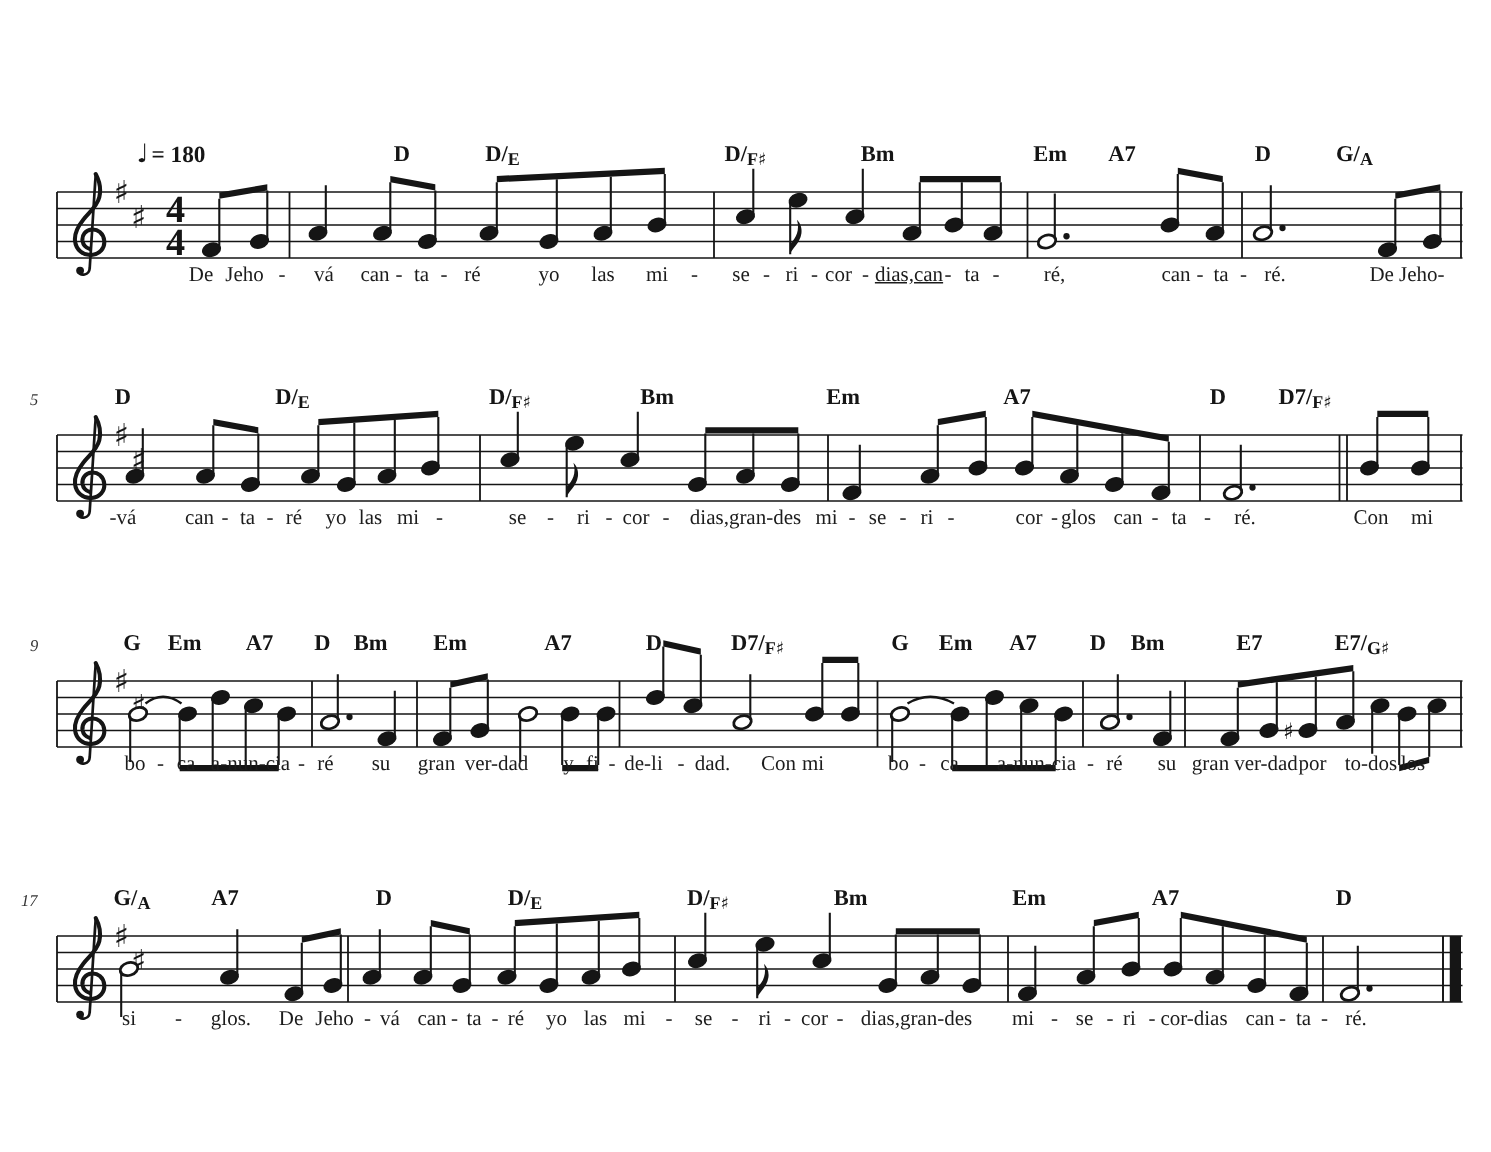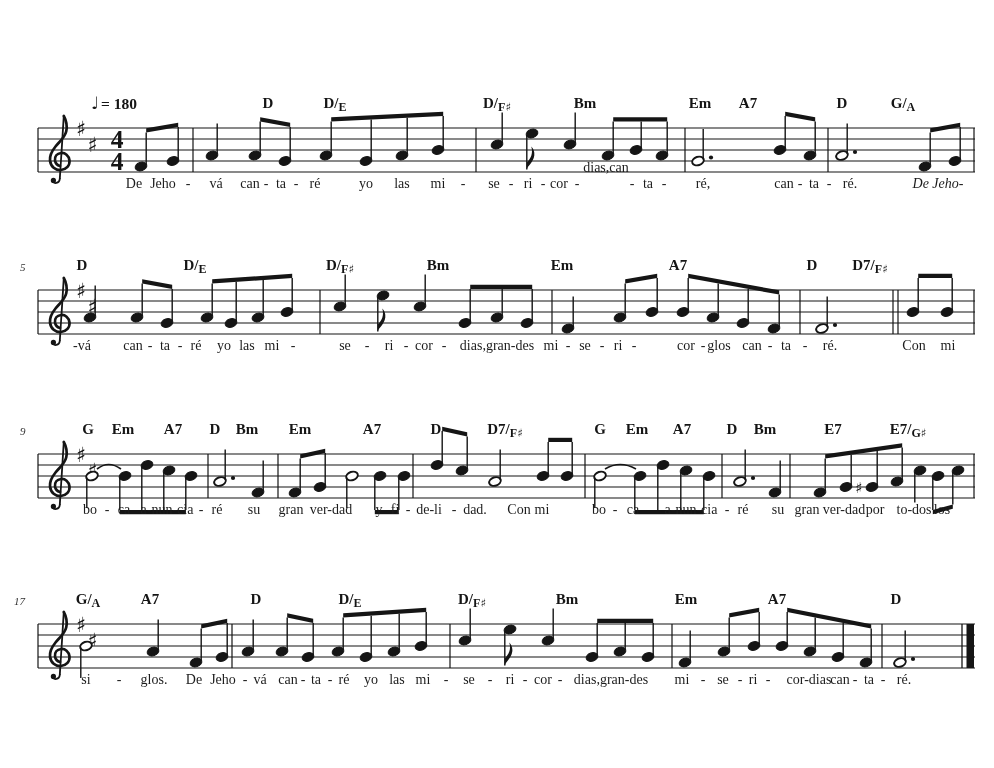--- a/index.html
+++ b/index.html
@@ -575,31 +575,31 @@
       <div class="lyr" style="left: 366px; top: 176px;">yo</div>
       <div class="lyr" style="left: 402px; top: 176px;">las</div>
       <div class="lyr" style="left: 438px; top: 176px;">mi</div>
       <div class="lyr" style="left: 463px; top: 176px;">-</div>
       <div class="lyr" style="left: 494px; top: 176px;">se</div>
       <div class="lyr" style="left: 511px; top: 176px;">-</div>
       <div class="lyr" style="left: 528px; top: 176px;">ri</div>
       <div class="lyr" style="left: 543px; top: 176px;">-</div>
       <div class="lyr" style="left: 559px; top: 176px;">cor</div>
       <div class="lyr" style="left: 577px; top: 176px;">-</div>
-      <div class="lyr" style="left: 606px; top: 160px;">dias,can</div>
+      <div class="lyr" style="left: 606px; top: 176px; text-decoration: underline;">dias,can</div>
       <div class="lyr" style="left: 632px; top: 176px;">-</div>
       <div class="lyr" style="left: 648px; top: 176px;">ta</div>
       <div class="lyr" style="left: 664px; top: 176px;">-</div>
       <div class="lyr" style="left: 703px; top: 176px;">ré,</div>
       <div class="lyr" style="left: 784px; top: 176px;">can</div>
       <div class="lyr" style="left: 800px; top: 176px;">-</div>
       <div class="lyr" style="left: 814px; top: 176px;">ta</div>
       <div class="lyr" style="left: 829px; top: 176px;">-</div>
       <div class="lyr" style="left: 850px; top: 176px;">ré.</div>
-      <div class="lyr" style="left: 938px; top: 176px; font-style: italic;">De Jeho-</div>
+      <div class="lyr" style="left: 938px; top: 176px;">De Jeho-</div>
       <div class="mnum" style="left: 20px; top: 261px;">5</div>
       <div class="chord" style="left: 82px; top: 257px;"><span>D</span></div>
       <div class="chord" style="left: 195px; top: 257px;"><span>D/</span><span class="c-bass"><span>E</span></span></div>
       <div class="chord" style="left: 340px; top: 257px;"><span>D/</span><span class="c-bass"><span>F</span><span class="sharp">♯</span></span></div>
       <div class="chord" style="left: 438px; top: 257px;"><span>Bm</span></div>
       <div class="chord" style="left: 562px; top: 257px;"><span>Em</span></div>
       <div class="chord" style="left: 678px; top: 257px;"><span>A7</span></div>
       <div class="chord" style="left: 812px; top: 257px;"><span>D</span></div>
       <div class="chord" style="left: 870px; top: 257px;"><span>D7/</span><span class="c-bass"><span>F</span><span class="sharp">♯</span></span></div>
       <div class="lyr" style="left: 82px; top: 338px;">-vá</div>
@@ -713,20 +713,20 @@
       <div class="lyr" style="left: 525px; top: 672px;">-</div>
       <div class="lyr" style="left: 543px; top: 672px;">cor</div>
       <div class="lyr" style="left: 560px; top: 672px;">-</div>
       <div class="lyr" style="left: 611px; top: 672px;">dias,gran-des</div>
       <div class="lyr" style="left: 682px; top: 672px;">mi</div>
       <div class="lyr" style="left: 703px; top: 672px;">-</div>
       <div class="lyr" style="left: 723px; top: 672px;">se</div>
       <div class="lyr" style="left: 740px; top: 672px;">-</div>
       <div class="lyr" style="left: 753px; top: 672px;">ri</div>
       <div class="lyr" style="left: 768px; top: 672px;">-</div>
-      <div class="lyr" style="left: 796px; top: 672px; margin-left: 13px;">cor-dias</div>
+      <div class="lyr" style="left: 796px; top: 672px;">cor-dias</div>
       <div class="lyr" style="left: 840px; top: 672px;">can</div>
       <div class="lyr" style="left: 855px; top: 672px;">-</div>
       <div class="lyr" style="left: 869px; top: 672px;">ta</div>
       <div class="lyr" style="left: 883px; top: 672px;">-</div>
       <div class="lyr" style="left: 904px; top: 672px;">ré.</div>
     </div>
 </div>
 
 </body></html>

